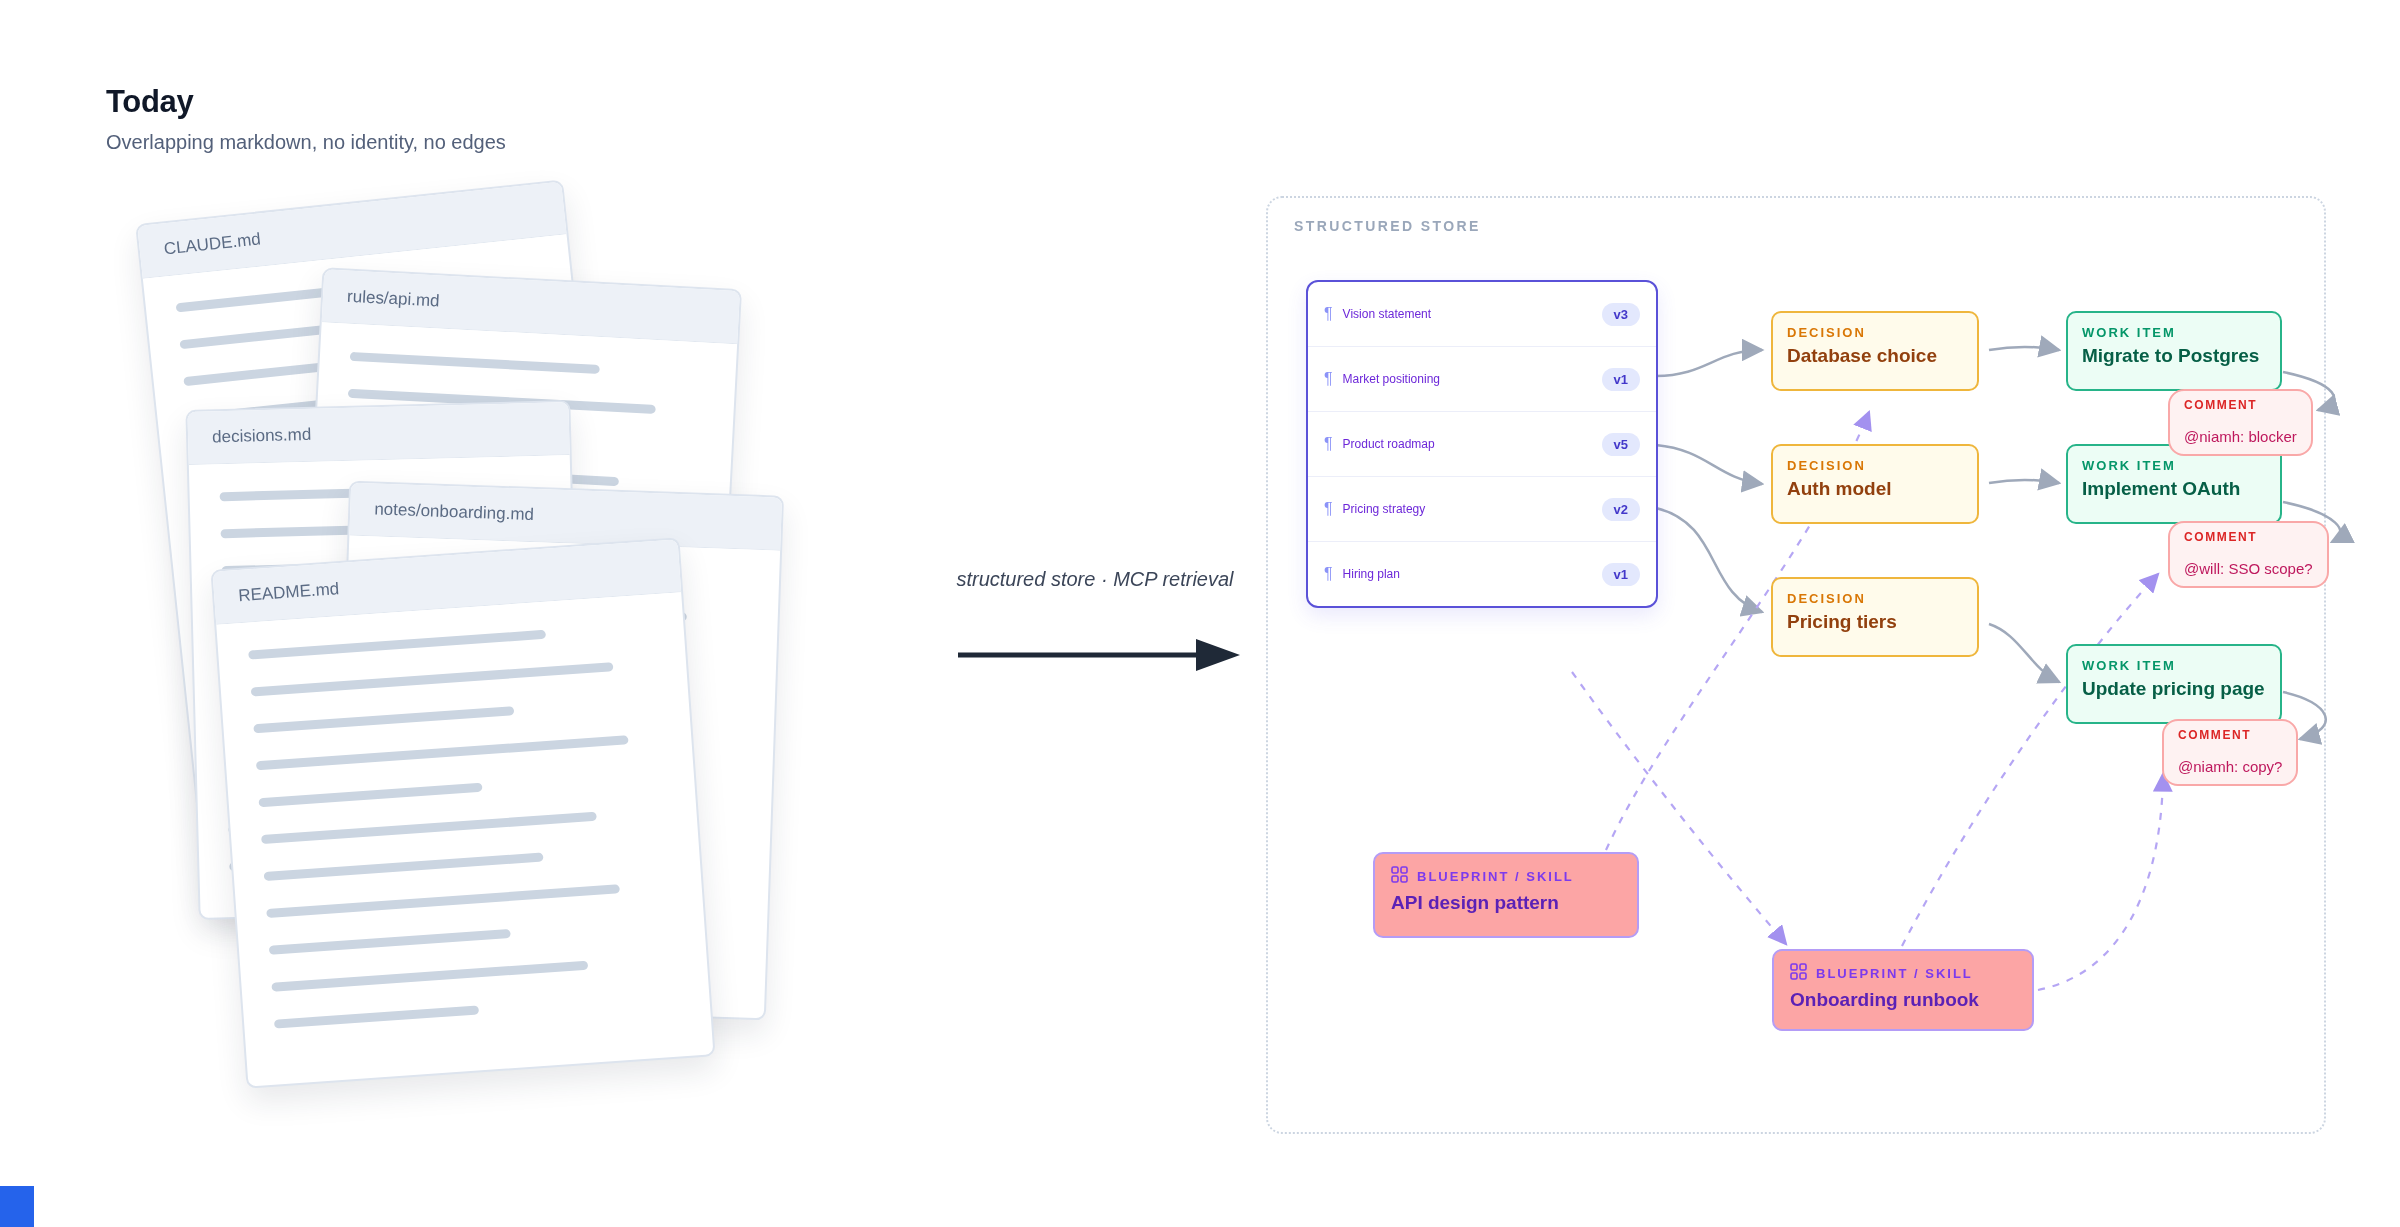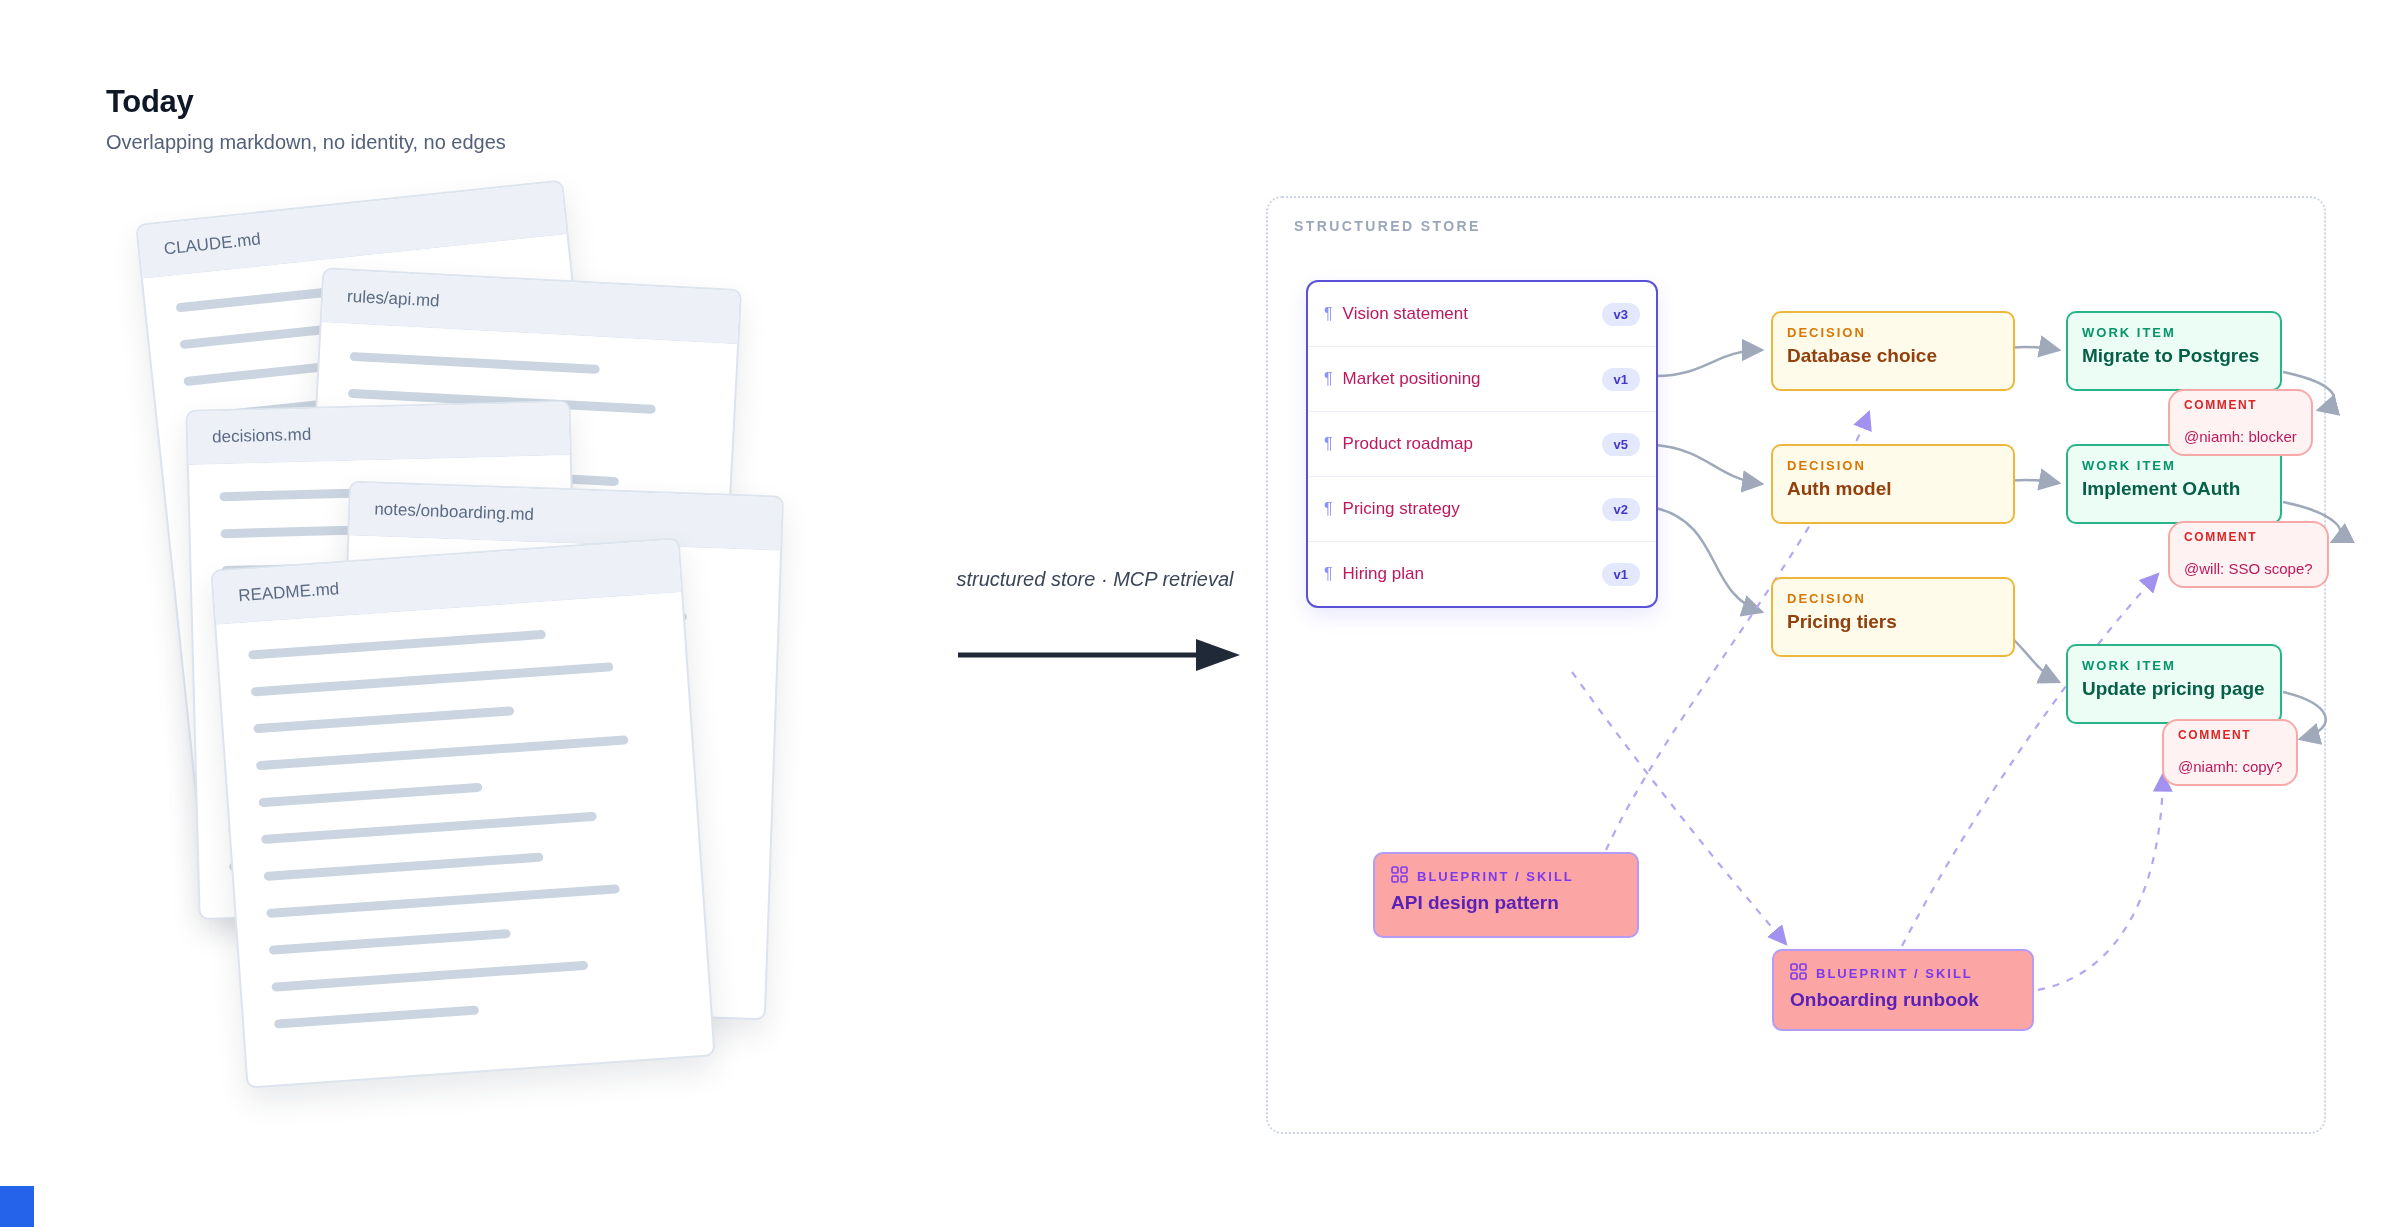--- a/index.html
+++ b/index.html
@@ -40,25 +40,25 @@
   .node-title{font-size:19px;font-weight:700;margin-top:5px;white-space:nowrap;}
 
   .doc-card{left:1306px;top:280px;width:348px;background:#fff;border:2px solid #5a51d8;
             border-radius:12px;z-index:2;overflow:hidden;box-shadow:0 8px 20px rgba(79,70,229,.12);}
   .doc-head{background:#eef2ff;padding:13px 18px 12px;border-bottom:1px solid #dfe3f8;}
   .doc-label{font-size:13px;font-weight:700;letter-spacing:2px;color:#4f46e5;}
   .doc-title{font-size:21px;font-weight:700;color:#1b2437;margin-top:4px;}
   .doc-row{display:flex;align-items:center;height:64px;padding:0 16px;border-top:1px solid #eceef9;}
   .doc-row.first{border-top:none;}
   .pilcrow{color:#8b93f8;font-size:16px;margin-right:10px;}
-  .doc-row-name{font-size:17px;color:#be185d;}
+  .doc-row-name{font-size:12px;color:#6d28d9;}
   .ver{margin-left:auto;background:#e3e8fd;color:#4338ca;font-size:13px;font-weight:700;
        padding:4px 12px;border-radius:999px;}
 
-  .decision{width:244px;height:80px;box-sizing:border-box;background:#fffbeb;
+  .decision{width:208px;height:80px;box-sizing:border-box;background:#fffbeb;
             border:2px solid #efb63c;border-radius:10px;padding:12px 14px;z-index:2;}
   .decision .node-label{color:#d97706;}
   .decision .node-title{color:#92400e;}
   .d1{left:1771px;top:311px;} .d2{left:1771px;top:444px;} .d3{left:1771px;top:577px;}
 
   .work{width:216px;height:80px;box-sizing:border-box;background:#ecfdf5;
         border:2px solid #27b489;border-radius:10px;padding:12px 14px;z-index:2;}
   .work .node-label{color:#059669;}
   .work .node-title{color:#065f46;}
   .w1{left:2066px;top:311px;} .w2{left:2066px;top:444px;} .w3{left:2066px;top:644px;}

